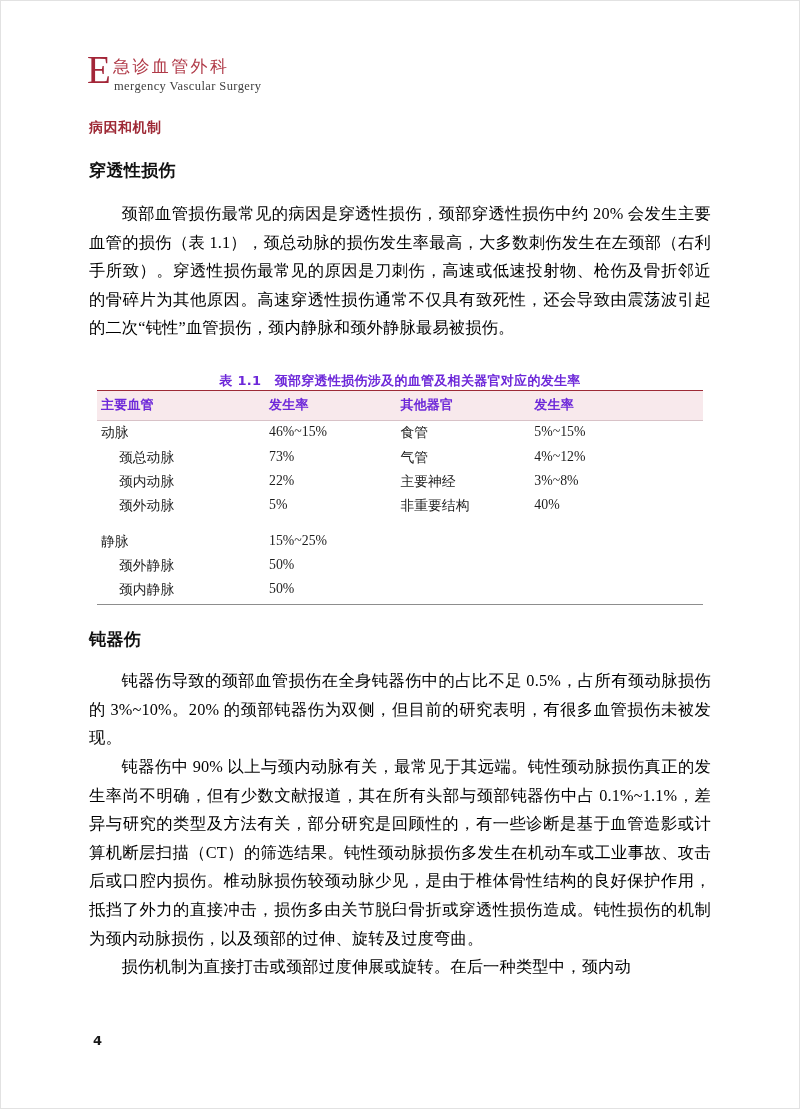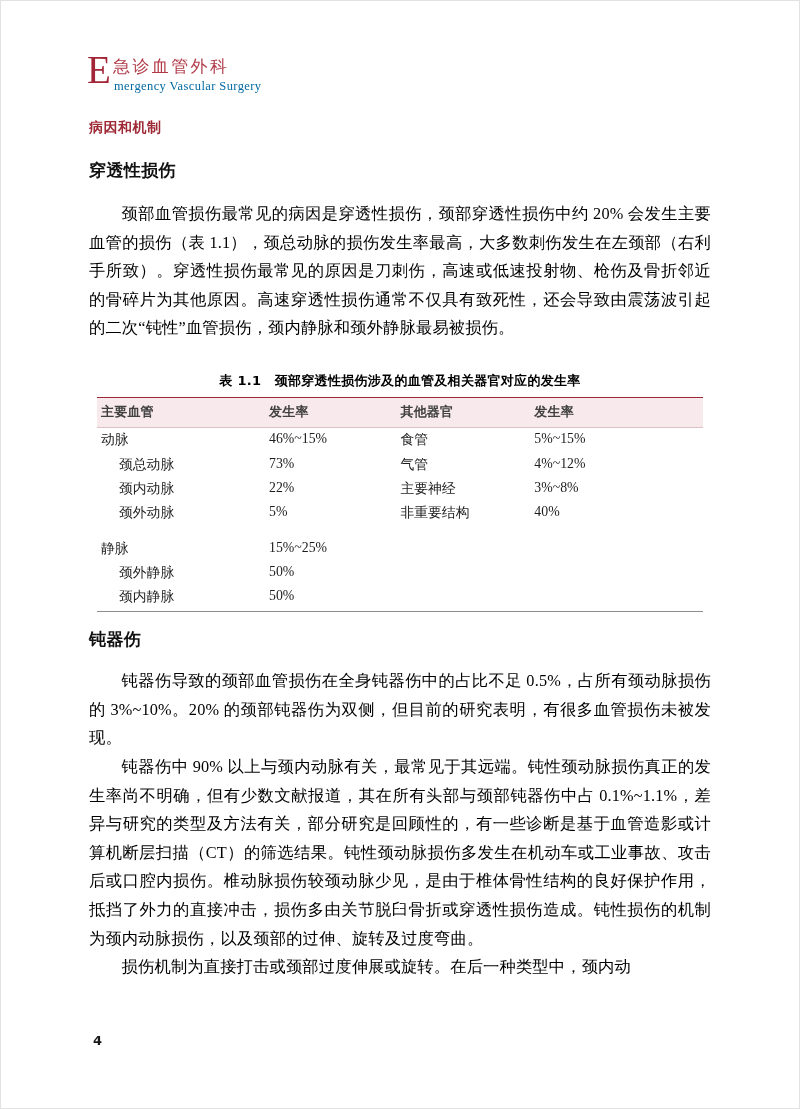--- a/index.html
+++ b/index.html
@@ -52,21 +52,21 @@
     color: #b03a48;
     letter-spacing: 2.4px;
     white-space: nowrap;
   }
   .logo-en {
     position: absolute;
     left: 27px;
     top: 26px;
     font-family: "Liberation Serif", "DejaVu Serif", serif;
     font-size: 12.5px;
-    color: #0369a1;
+    color: #404040;
     letter-spacing: 0.4px;
     white-space: nowrap;
   }
 
   
   .h1-section {
     position: absolute;
     left: 88px;
     top: 118px;
     font-family: "DejaVu Sans", "Liberation Sans", sans-serif;
@@ -116,40 +116,39 @@
   .table-wrap {
     position: absolute;
     left: 96px;
     top: 371px;
     width: 606px;
   }
   .table-caption {
     font-family: "DejaVu Sans", "Liberation Sans", sans-serif;
     font-size: 13px;
     font-weight: bold;
-    color: #000000;
+    color: #6d28d9;
     text-align: center;
     letter-spacing: 0.3px;
-    margin-bottom: 7px;
   }
   table.data {
     width: 606px;
     border-collapse: collapse;
     font-family: "Liberation Serif", "DejaVu Serif", serif;
     font-size: 13.8px;
     color: #1c1c1c;
   }
   table.data thead tr {
     background: #f8e9ec;
   }
   table.data thead th {
     font-family: "DejaVu Sans", "Liberation Sans", sans-serif;
     font-size: 13px;
     font-weight: bold;
-    color: #404040;
+    color: #6d28d9;
     text-align: left;
     padding: 5px 0 6px 0;
     border-top: 1.6px solid #9e2a36;
     border-bottom: 1px solid #d8c2c7;
     letter-spacing: 0.2px;
   }
   table.data tbody td {
     padding: 3.2px 0;
     vertical-align: top;
     white-space: nowrap;

